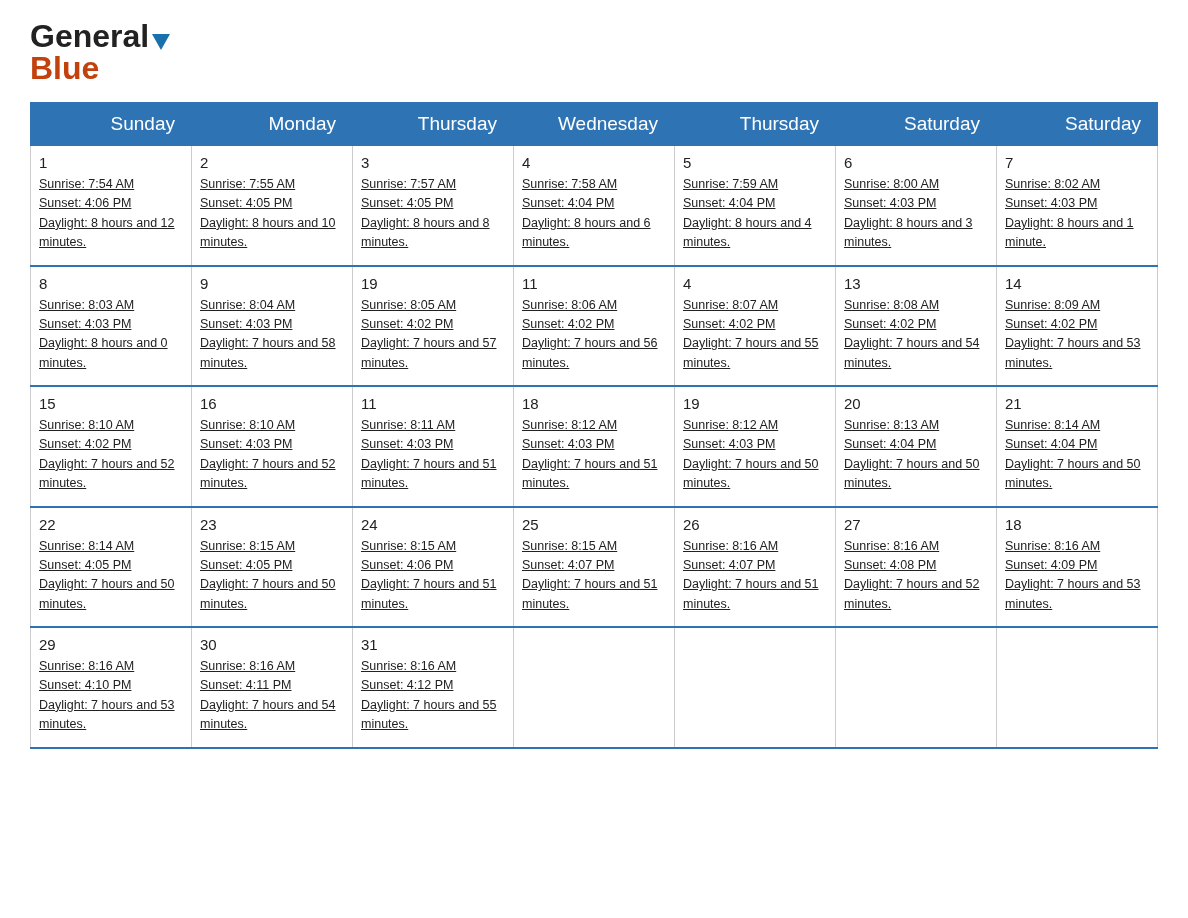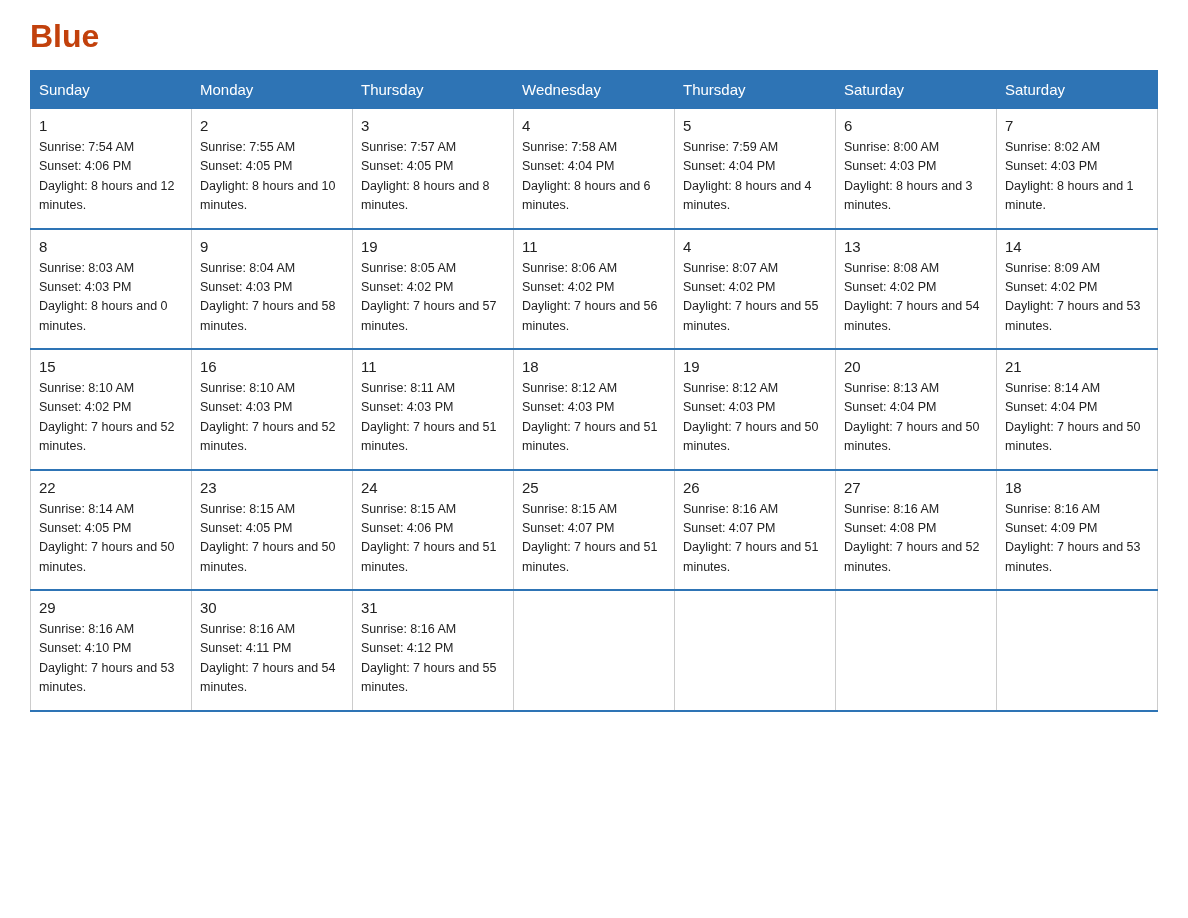--- a/index.html
+++ b/index.html
@@ -38,23 +38,23 @@
       margin-top: 4px;
     }
     table {
       width: 100%;
       border-collapse: collapse;
       font-size: 13.5px;
     }
     thead tr th {
       background-color: #2e74b5;
       color: #fff;
-      padding: 10px 8px;
-      text-align: left;
-      font-size: 15px;
+      padding: 10px 16px;
+      text-align: right;
+      font-size: 19px;
       font-weight: normal;
       border: 1px solid #2e74b5;
     }
     tbody tr td {
       vertical-align: top;
       padding: 8px 8px 12px 8px;
       border: 1px solid #ccc;
       width: calc(100% / 7);
       min-height: 90px;
     }
@@ -64,30 +64,35 @@
     .day-num {
       font-size: 15px;
       font-weight: normal;
       margin-bottom: 4px;
       display: block;
     }
     .day-info {
       font-size: 12.5px;
       line-height: 1.55;
       color: #222;
+      text-decoration: underline;
     }
     .empty-cell {
       background: #fff;
     }
   </style>
 </head>
 <body>
 
 <div class="header">
   <div class="logo">
+    <div style="display:flex; align-items:center; line-height:1;">
+      <span style="font-size:32px; font-weight:bold; color:#222;">General</span>
+      <span style="display:inline-block; width:0; height:0; border-left:9px solid transparent; border-right:9px solid transparent; border-top:16px solid #1a6fad; margin-left:3px; position:relative; top:6px;"></span>
+    </div>
     <div style="font-size:32px; font-weight:bold; color:#c2410c; margin-top:0; line-height:1;">Blue</div>
   </div>
   <div class="title-block">
     <h1></h1>
     <h2></h2>
   </div>
 </div>
 
 <table>
   <thead>

